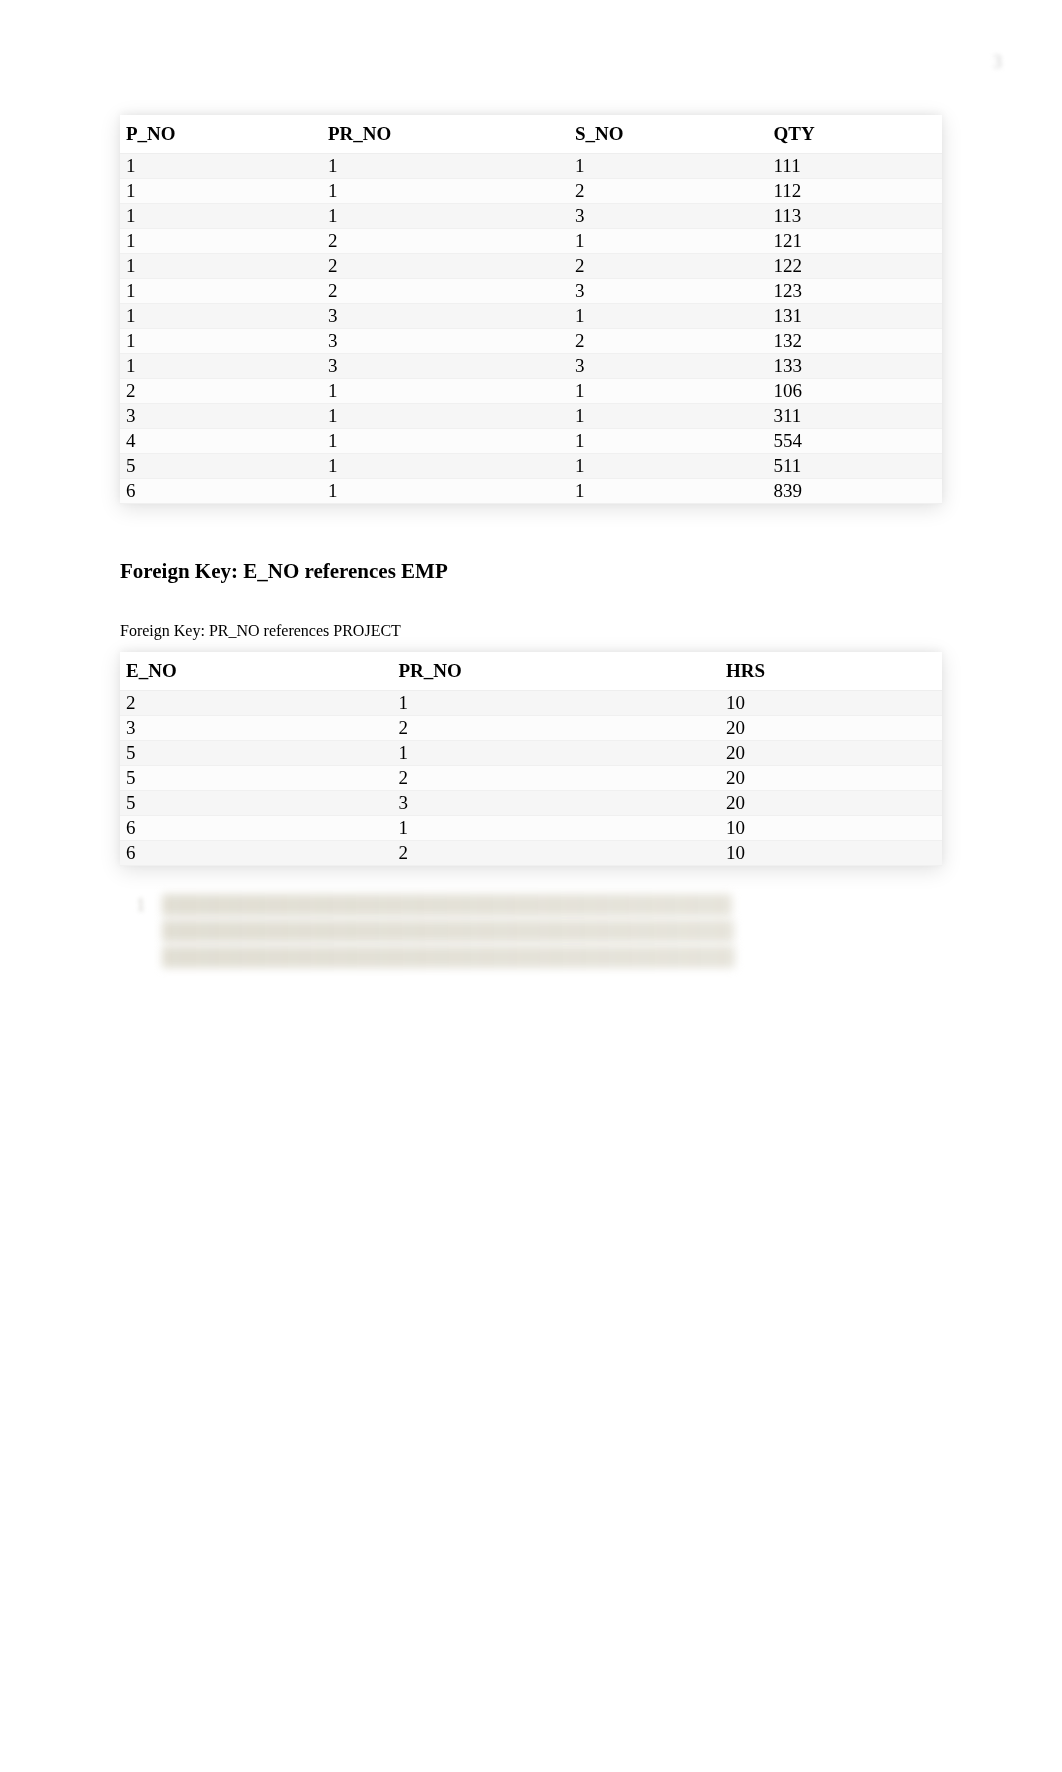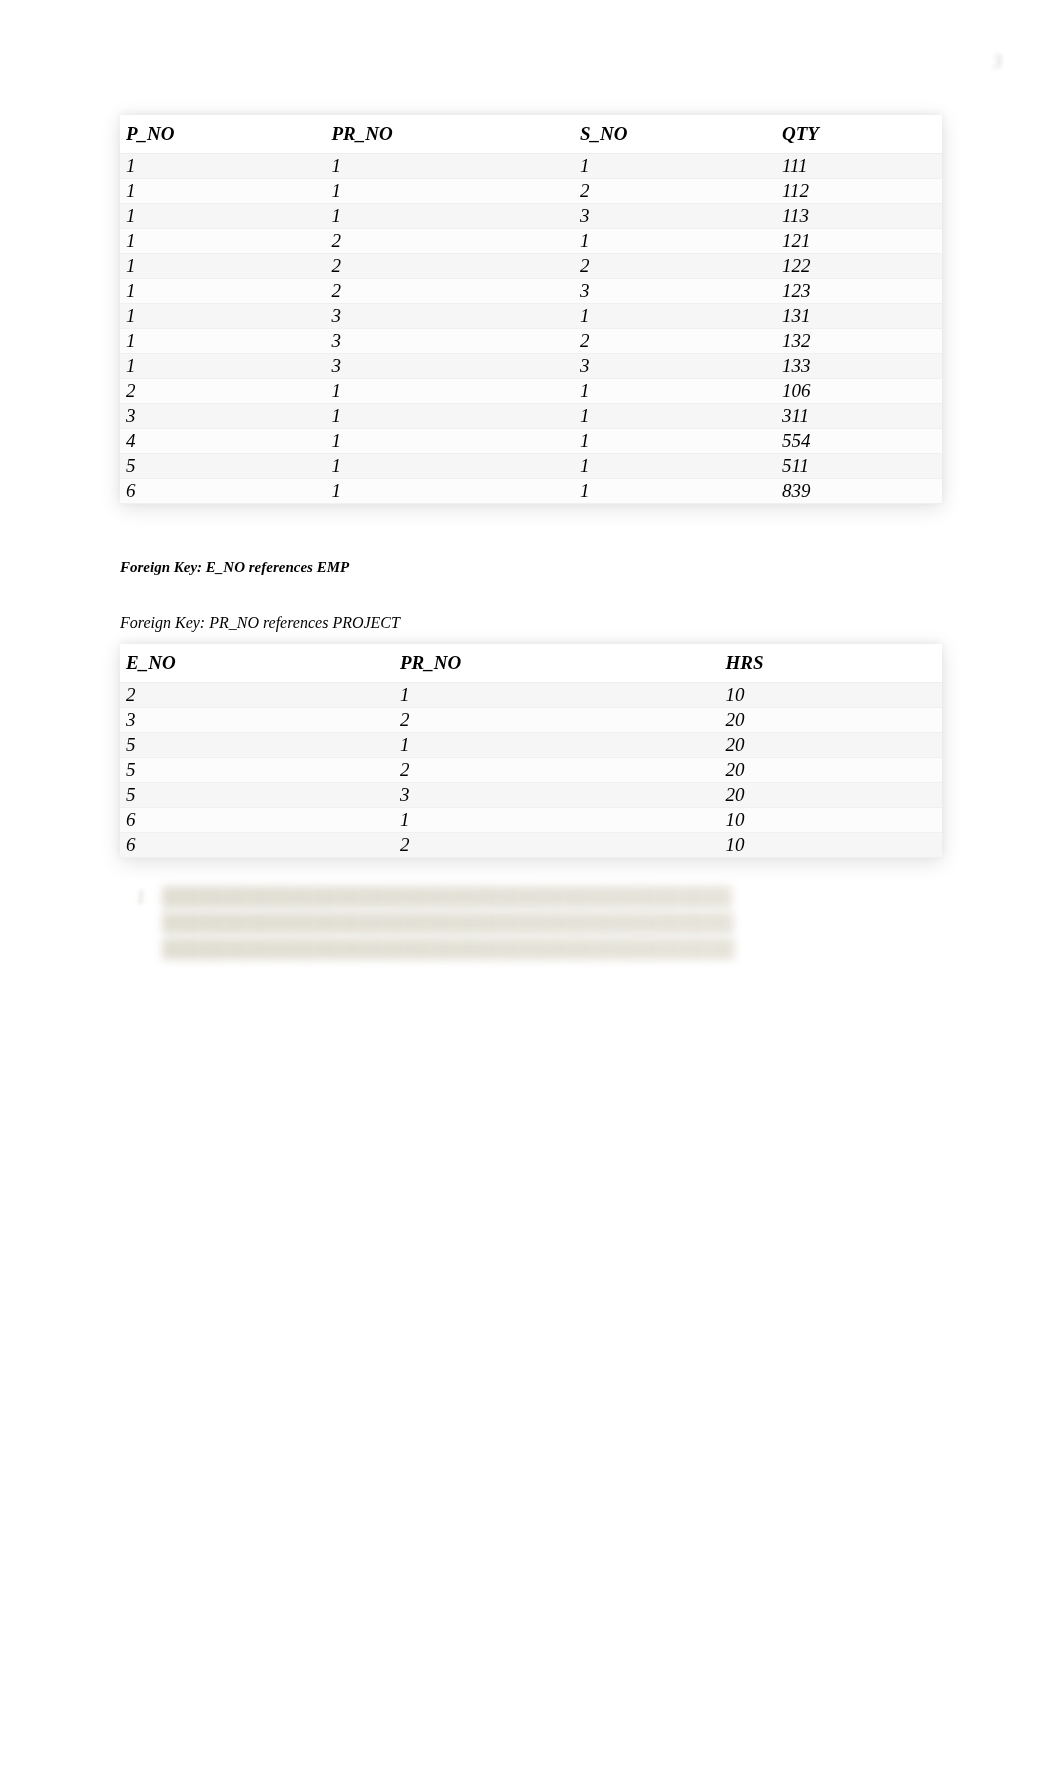--- a/index.html
+++ b/index.html
@@ -6,21 +6,20 @@
       margin: 0;
       padding: 0;
       font-family: 'Times New Roman', Times, serif;
       background: #ffffff;
       width: 1062px;
       height: 1772px;
       position: relative;
     }
     .page {
       padding: 95px 120px 0 120px;
-      font-style: italic;
     }
     .page-number {
       position: absolute;
       top: 52px;
       right: 60px;
       font-size: 18px;
       color: #ccc;
       filter: blur(2px);
     }
     .data-table {
@@ -53,21 +52,21 @@
     .section-label {
       font-weight: bold;
       font-size: 19px;
       margin: 70px 0 0 0;
     }
     .key-line {
       font-size: 19px;
       margin: 38px 0 0 0;
     }
     .key-line-bold {
-      font-size: 15px;
+      font-size: 21px;
       font-weight: bold;
       margin: 55px 0 0 0;
     }
     .key-line-plain {
       font-size: 16px;
       margin: 38px 0 0 0;
     }
     .table-wrap {
       margin-top: 20px;
     }

